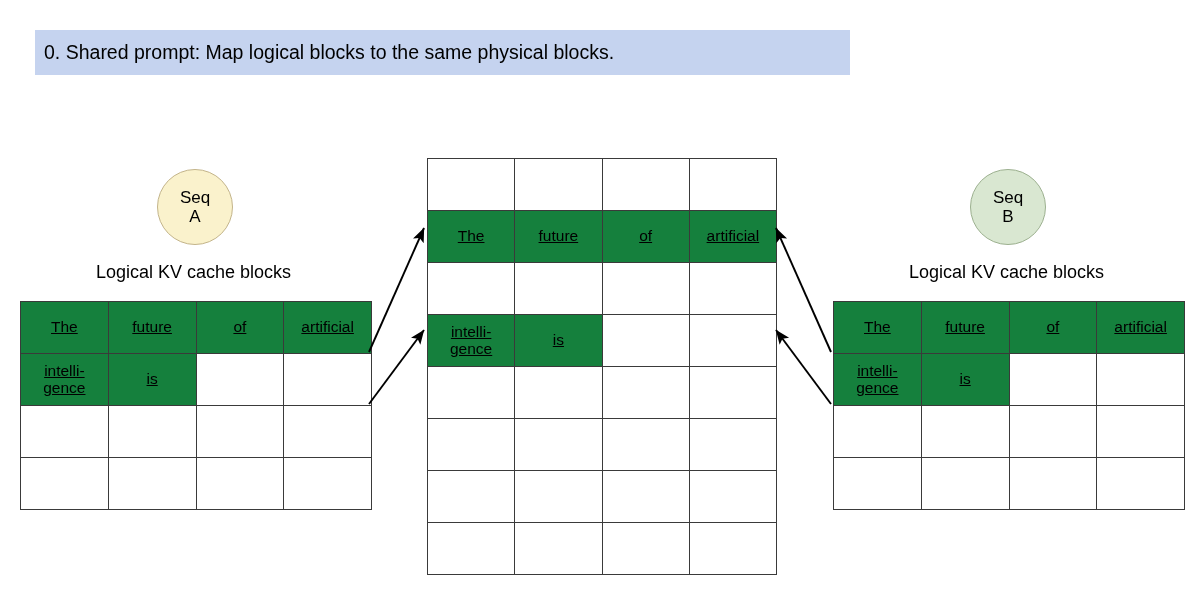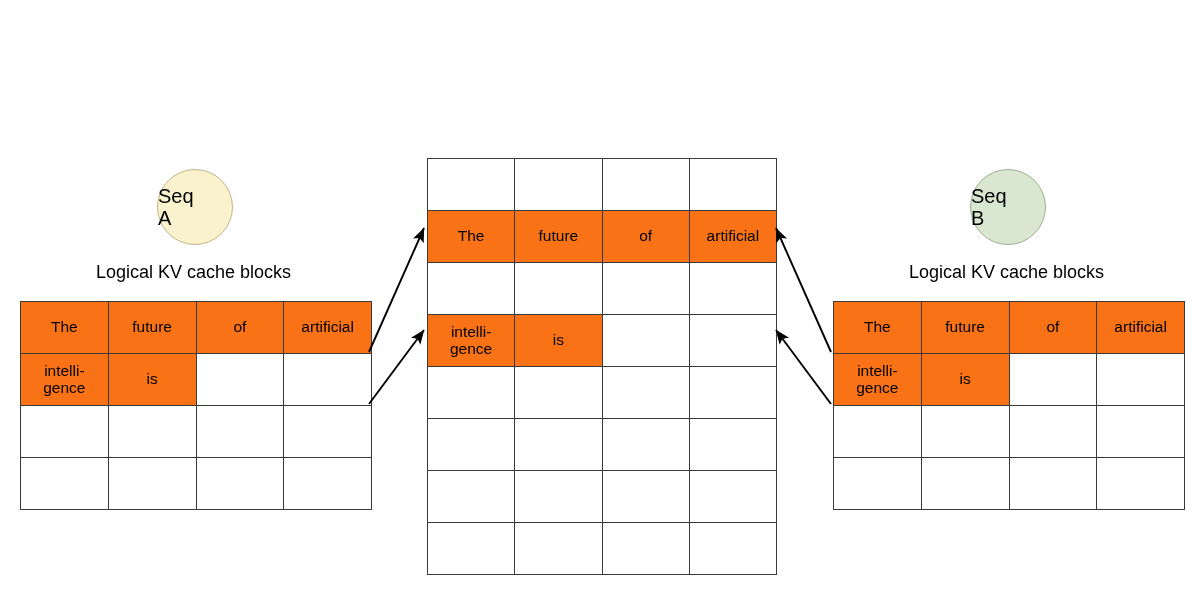--- a/index.html
+++ b/index.html
@@ -53,23 +53,23 @@
 
   
   .seq-circle {
     position: absolute;
     width: 76px;
     height: 76px;
     border-radius: 50%;
     box-sizing: border-box;
     display: flex;
     flex-direction: column;
-    align-items: flex-start;
+    align-items: center;
     justify-content: center;
-    font-size: 20px;
+    font-size: 17px;
     line-height: 1.12;
   }
   #seq-a {
     left: 157px; top: 169px;
     background: #faf2cc;
     border: 1.4px solid #c3b48a;
   }
   #seq-b {
     left: 970px; top: 169px;
     background: #d9e7d1;
@@ -86,21 +86,21 @@
     border: 1.6px solid #3a3a3a;
     text-align: center;
     vertical-align: middle;
     font-size: 15.5px;
     line-height: 1.07;
     padding: 0;
     background: #ffffff;
     color: #000;
     overflow: hidden;
   }
-  .kv-table td.filled { background: #f97316; }
+  .kv-table td.filled { background: #15803d; text-decoration: underline; }
 
   #table-left  { left: 20px;  top: 301px; width: 347px; }
   #table-right { left: 833px; top: 301px; width: 347px; }
   #table-left td, #table-right td { height: 51px; width: 86.75px; }
 
   #table-physical { left: 427px; top: 158px; width: 345px; }
   #table-physical td { height: 51px; width: 86.25px; }
 
   
   #arrows {
@@ -109,20 +109,23 @@
     width: 1200px;
     height: 591px;
     pointer-events: none;
   }
 </style>
 </head>
 <body>
 
 <div id="canvas">
 
+  <div id="banner">
+    <span class="banner-text">0. Shared prompt: Map logical blocks to the same physical blocks.</span>
+  </div>
 
 
   <div class="caption" id="cap-left">Logical KV cache blocks</div>
 
   <div class="caption" id="cap-right">Logical KV cache blocks</div>
 
   <div class="seq-circle" id="seq-a">
     <span>Seq</span>
     <span>A</span>
   </div>

